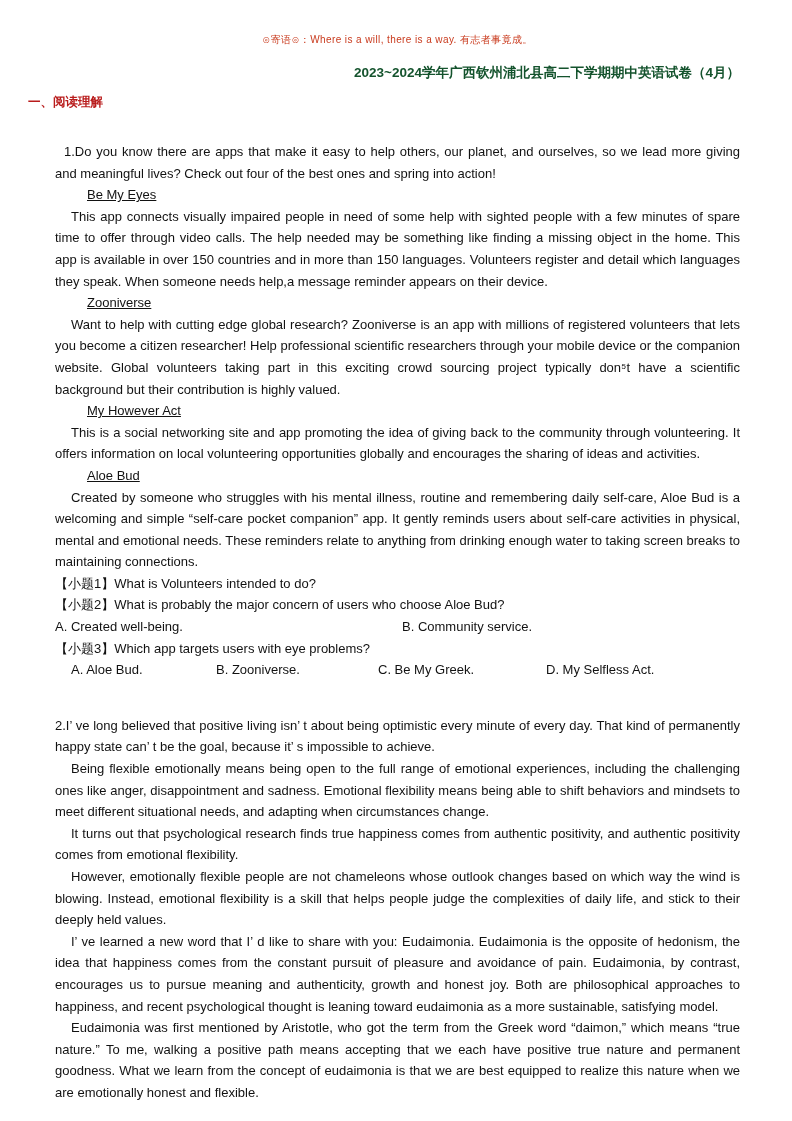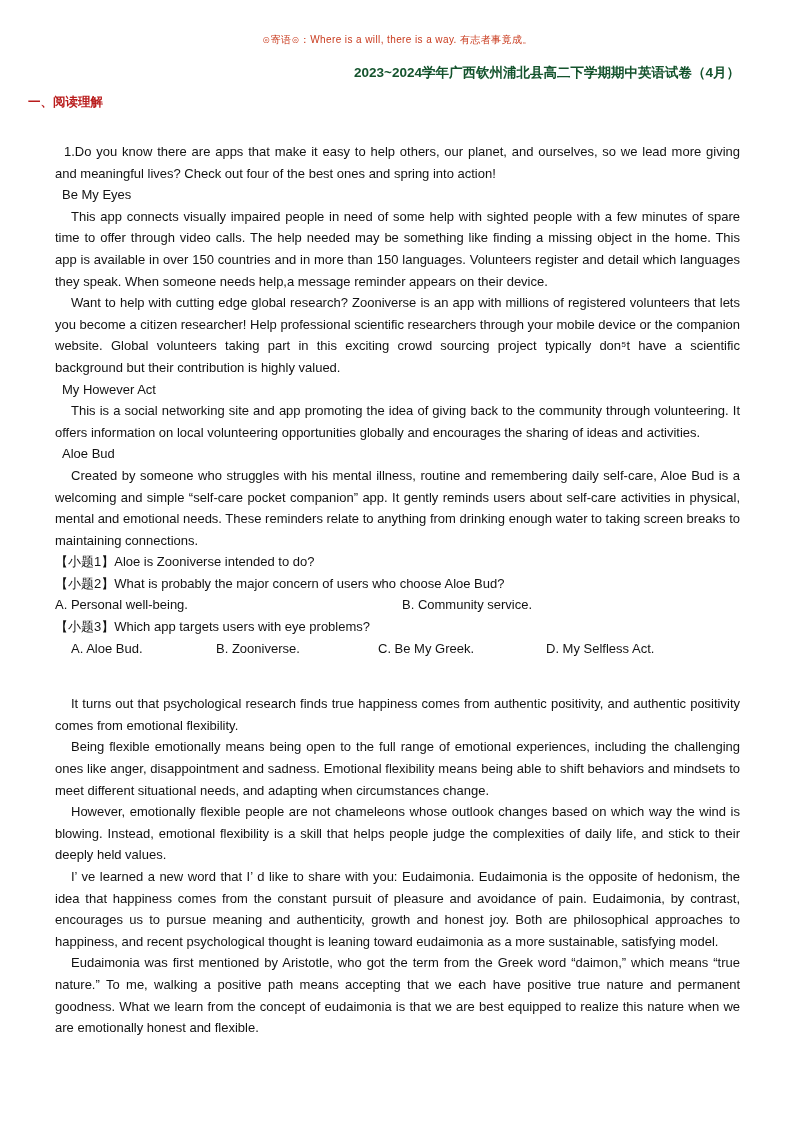--- a/index.html
+++ b/index.html
@@ -38,21 +38,21 @@
     font-size: 13px;
     line-height: 21.6px;
     text-align: justify;
     color: #121212;
   }
   .passage1-block { margin-top: 30px; }
   .passage2 { margin-top: 34px; }
   .para { text-indent: 16px; }
   .p-intro { text-indent: 9px; }
   .p2-first { text-indent: 0; }
-  .subhead { margin-left: 7px; }
+  .subhead { margin-left: 32px; text-decoration: underline; }
   .stem { text-indent: 0; }
   .opts2 {
     display: grid;
     grid-template-columns: 347px 1fr;
   }
   .opts4 {
     display: grid;
     grid-template-columns: 145px 162px 168px 1fr;
     margin-left: 16px;
   }
@@ -68,46 +68,48 @@
   <div class="title">2023~2024学年广西钦州浦北县高二下学期期中英语试卷（4月）</div>
 
   <div class="section">一、阅读理解</div>
 
   <div class="body-text passage1-block">
     <p class="para p-intro">1.Do you know there are apps that make it easy to help others, our planet, and ourselves, so we lead more giving and meaningful lives? Check out four of the best ones and spring into action!</p>
 
     <p class="subhead">Be My Eyes</p>
     <p class="para">This app connects visually impaired people in need of some help with sighted people with a few minutes of spare time to offer through video calls. The help needed may be something like finding a missing object in the home. This app is available in over 150 countries and in more than 150 languages. Volunteers register and detail which languages they speak. When someone needs help,a message reminder appears on their device.</p>
 
+    <p class="subhead">Zooniverse</p>
     <p class="para">Want to help with cutting edge global research? Zooniverse is an app with millions of registered volunteers that lets you become a citizen researcher! Help professional scientific researchers through your mobile device or the companion website. Global volunteers taking part in this exciting crowd sourcing project typically don⁵t have a scientific background but their contribution is highly valued.</p>
 
     <p class="subhead">My However Act</p>
     <p class="para">This is a social networking site and app promoting the idea of giving back to the community through volunteering. It offers information on local volunteering opportunities globally and encourages the sharing of ideas and activities.</p>
 
     <p class="subhead">Aloe Bud</p>
     <p class="para">Created by someone who struggles with his mental illness, routine and remembering daily self-care, Aloe Bud is a welcoming and simple “self-care pocket companion” app. It gently reminds users about self-care activities in physical, mental and emotional needs. These reminders relate to anything from drinking enough water to taking screen breaks to maintaining connections.</p>
 
-    <p class="stem">【小题1】Aloe is Zooniverse intended to do?</p>
+    <p class="stem">【小题1】What is Volunteers intended to do?</p>
 
     <p class="stem">【小题2】What is probably the major concern of users who choose Aloe Bud?</p>
     <div class="opts2">
-      <span class="opt">A. Personal well-being.</span>
+      <span class="opt">A. Created well-being.</span>
       <span class="opt">B. Community service.</span>
     </div>
 
     <p class="stem">【小题3】Which app targets users with eye problems?</p>
     <div class="opts4">
       <span class="opt">A. Aloe Bud.</span>
       <span class="opt">B. Zooniverse.</span>
       <span class="opt">C. Be My Greek.</span>
       <span class="opt">D. My Selfless Act.</span>
     </div>
   </div>
 
   <div class="body-text passage2">
+    <p class="para p2-first">2.I’ ve long believed that positive living isn’ t about being optimistic every minute of every day. That kind of permanently happy state can’ t be the goal, because it’ s impossible to achieve.</p>
+    <p class="para">Being flexible emotionally means being open to the full range of emotional experiences, including the challenging ones like anger, disappointment and sadness. Emotional flexibility means being able to shift behaviors and mindsets to meet different situational needs, and adapting when circumstances change.</p>
     <p class="para">It turns out that psychological research finds true happiness comes from authentic positivity, and authentic positivity comes from emotional flexibility.</p>
-    <p class="para">Being flexible emotionally means being open to the full range of emotional experiences, including the challenging ones like anger, disappointment and sadness. Emotional flexibility means being able to shift behaviors and mindsets to meet different situational needs, and adapting when circumstances change.</p>
     <p class="para">However, emotionally flexible people are not chameleons whose outlook changes based on which way the wind is blowing. Instead, emotional flexibility is a skill that helps people judge the complexities of daily life, and stick to their deeply held values.</p>
     <p class="para">I’ ve learned a new word that I’ d like to share with you: Eudaimonia. Eudaimonia is the opposite of hedonism, the idea that happiness comes from the constant pursuit of pleasure and avoidance of pain. Eudaimonia, by contrast, encourages us to pursue meaning and authenticity, growth and honest joy. Both are philosophical approaches to happiness, and recent psychological thought is leaning toward eudaimonia as a more sustainable, satisfying model.</p>
     <p class="para">Eudaimonia was first mentioned by Aristotle, who got the term from the Greek word “daimon,” which means “true nature.” To me, walking a positive path means accepting that we each have positive true nature and permanent goodness. What we learn from the concept of eudaimonia is that we are best equipped to realize this nature when we are emotionally honest and flexible.</p>
   </div>
 
 </div>
 
 </body></html>

